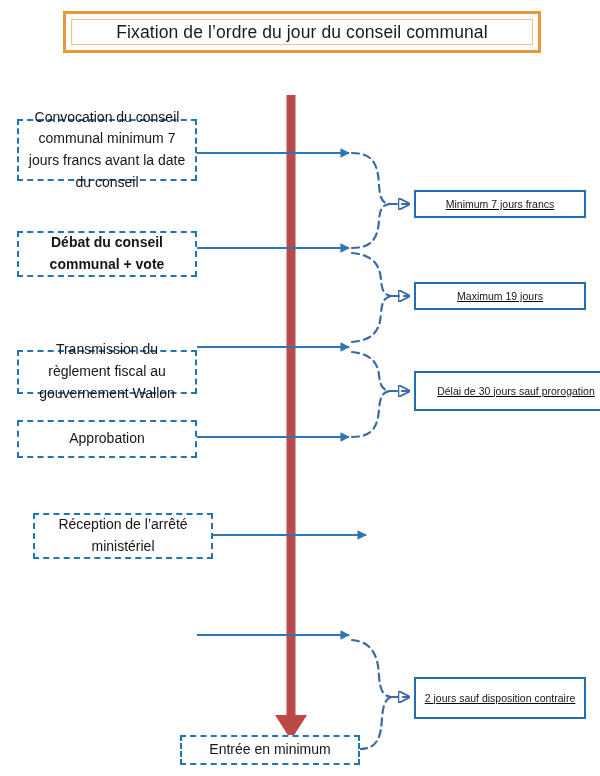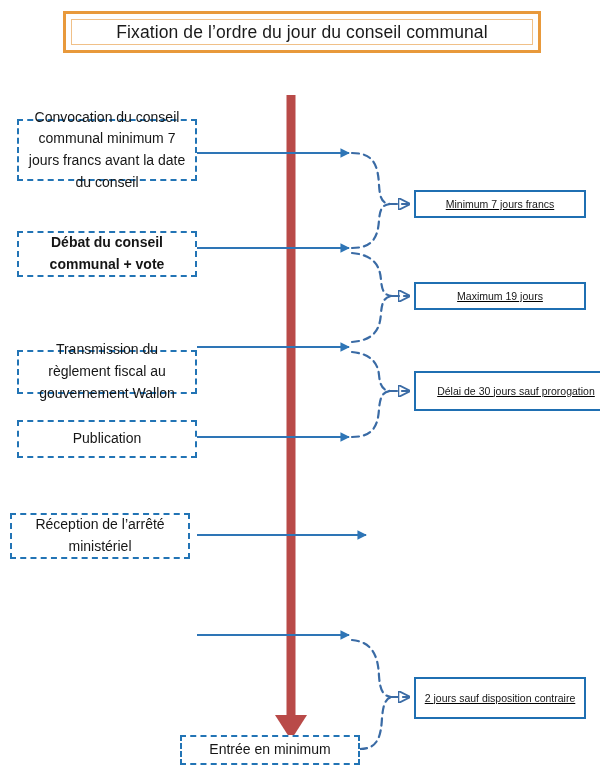--- a/index.html
+++ b/index.html
@@ -75,21 +75,21 @@
   .step-box .label {
     font-size: 14px;
     line-height: 1.55;
     color: #161616;
   }
 
   #box-convocation { left: 17px;  top: 119px; width: 180px; height: 62px; }
   #box-debat       { left: 17px;  top: 231px; width: 180px; height: 46px; font-weight: bold; }
   #box-transmission{ left: 17px;  top: 322px; width: 180px; height: 44px; margin-top: 28px; }
   #box-approbation { left: 17px;  top: 420px; width: 180px; height: 38px; }
-  #box-reception   { left: 10px;  top: 513px; width: 180px; height: 46px; }
+  #box-reception   { left: 33px;  top: 513px; width: 180px; height: 46px; }
   #box-publication { left: 17px;  top: 614px; width: 180px; height: 46px; }
   #box-entree      { left: 180px; top: 735px; width: 180px; height: 30px; }
 
   
   .note-box {
     position: absolute;
     box-sizing: border-box;
     border: 2.5px solid #1F6FB2;
     background: #FFFFFF;
     display: flex;
@@ -183,21 +183,21 @@
   <div class="step-box" id="box-convocation">
     <span class="label">Convocation du conseil communal minimum 7 jours francs avant la date du conseil</span>
   </div>
   <div class="step-box" id="box-debat">
     <span class="label">Débat du conseil communal + vote</span>
   </div>
   <div class="step-box" id="box-transmission">
     <span class="label">Transmission du règlement fiscal au gouvernement Wallon</span>
   </div>
   <div class="step-box" id="box-approbation">
-    <span class="label">Publication</span>
+    <span class="label">Approbation</span>
   </div>
   <div class="step-box" id="box-reception">
     <span class="label">Réception de l’arrêté ministériel</span>
   </div>
   <div class="step-box" id="box-entree">
     <span class="label">Entrée en minimum</span>
   </div>
 
   <div class="note-box" id="note-min7">
     <span class="label">Minimum 7 jours francs</span>

